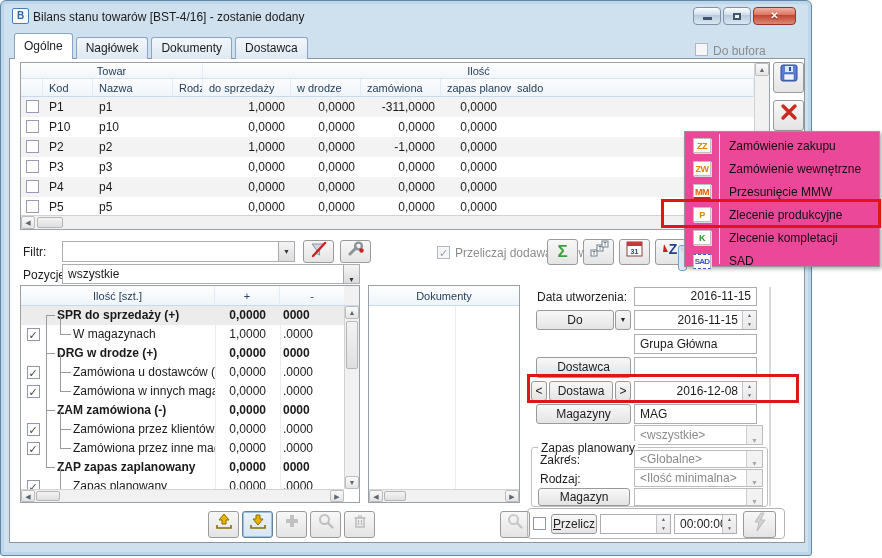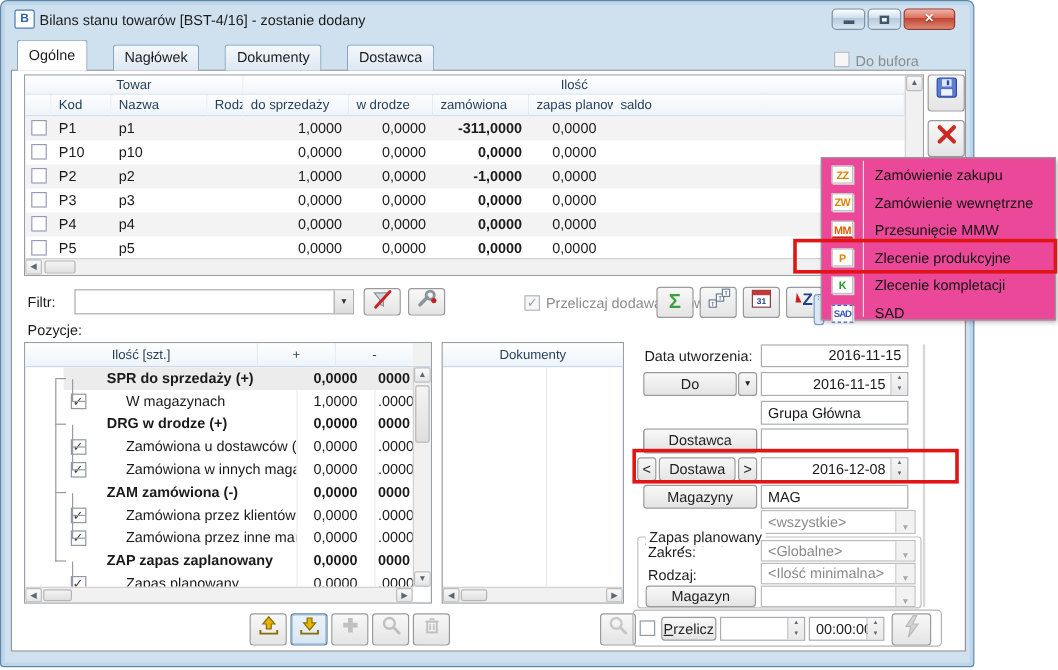--- a/index.html
+++ b/index.html
@@ -17,21 +17,21 @@
               text-align:center; line-height:14px; }
   .winbtn { position:absolute; top:6px; height:18px; border:1px solid #7e93a7; border-radius:4px;
             background:linear-gradient(#fdfeff,#cfdceb 45%,#b7c9db 46%,#dce8f3); text-align:center; }
   .winbtn .g { font-size:9px; color:#41566b; line-height:16px; display:block; }
   #btn-close { background:linear-gradient(#f2b0a2,#d9705c 45%,#c44533 46%,#d98876); border-color:#9a3327; }
   #btn-close .g { color:#fff; font-weight:bold; font-size:10px; text-shadow:0 1px 1px #7c1f14; }
   .minbar { display:inline-block; width:9px; height:3px; background:#41566b; margin-top:9px; }
   .restbox { display:inline-block; width:8px; height:7px; border:2px solid #41566b; margin-top:5px; background:#eaf2fa; }
 
   
-  .tabs { position:absolute; left:13px; top:32px; height:26px; display:flex; align-items:flex-end; gap:21px; z-index:2; }
+  .tabs { position:absolute; left:13px; top:32px; height:26px; display:flex; align-items:flex-end; gap:3px; z-index:2; }
   .tab { height:22px; line-height:21px; padding:0 9px; background:linear-gradient(#f3f7fb,#dde8f2);
          border:1px solid #88a6c3; border-bottom:none; border-radius:3px 3px 0 0; font-size:12px; color:#1c1c1c; }
   .tab.active { height:26px; line-height:24px; background:#fff; position:relative; z-index:3; }
   .chk { width:13px; height:13px; background:#fff; border:1px solid #8e98a8; display:inline-block; text-align:center; }
   .chk .m { font-size:11px; line-height:12px; color:#444; display:block; }
   .chk.dis { border-color:#b2b8c2; background:#f6f6f6; }
   .lbl-dis { color:#8c8c8c; }
 
   
   #client { position:absolute; left:8px; top:57px; width:796px; height:485px; background:#fff; border:1px solid #8e959c; }
@@ -49,21 +49,21 @@
   .trow { display:flex; height:20px; line-height:20px; font-size:12px; }
   .trow:nth-child(odd) { background:#f3f3f3; }
   .c { white-space:nowrap; overflow:hidden; padding:0 6px; }
   .c.cb { width:22px; padding:0; text-align:center; }
   .c.cb .chk { margin-top:3px; border-color:#9a9ab8; }
   .c.kod { width:50px; }
   .c.nazwa { width:80px; }
   .c.rodzaj { width:30px; }
   .c.ds { width:88px; text-align:right; }
   .c.wd { width:70px; text-align:right; }
-  .c.zam { width:80px; text-align:right;font-weight:bold; }
+  .c.zam { width:80px; text-align:right; }
   .c.zap { width:70px; text-align:right; padding-right:14px; }
   .c.saldo { flex:1; }
 
   
   .vs { position:absolute; right:0; top:0; bottom:14px; width:15px; background:#f1f1f1; border-left:1px solid #d2d2d2; }
   .hs { position:absolute; left:0; right:15px; bottom:0; height:14px; background:#f1f1f1; border-top:1px solid #d2d2d2; }
   .sbtn { position:absolute; width:14px; height:13px; background:linear-gradient(#fafafa,#e4e4e4);
           border:1px solid #bdbdbd; border-radius:2px; font-size:7px; color:#5b6770; text-align:center; line-height:12px; }
   .sthumb { position:absolute; background:linear-gradient(#f4f4f4,#dfdfdf); border:1px solid #b5b5b5; border-radius:2px; }
 
@@ -77,21 +77,21 @@
   .spin { position:absolute; right:0; top:0; bottom:0; width:14px; border-left:1px solid #c4c4c4;
           background:linear-gradient(#f6f6f6,#e8e8e8); font-size:5px; color:#5b6770; text-align:center; line-height:1.7; }
   .ddarrow { position:absolute; right:0; top:0; bottom:0; width:16px; border-left:1px solid #a8a8a8;
              background:linear-gradient(#f4f4f4,#dcdcdc); text-align:center; font-size:7px; color:#333; }
   .ddarrow .g { display:block; margin-top:6px; }
   .dd-dis { color:#8a8a8a; border-color:#bcbcbc; }
   .dd-dis .ddarrow { border-left-color:#cfcfcf; background:#f2f2f2; color:#a8a8a8; }
   .rlabel { position:absolute; font-size:12px; color:#1c1c1c; white-space:nowrap; }
 
   
-  .tr-row { display:grid; grid-template-columns:24px 170px 65px 64px; height:19px; line-height:19px; font-size:12px;margin-left:32px; }
+  .tr-row { display:grid; grid-template-columns:24px 170px 65px 64px; height:19px; line-height:19px; font-size:12px; }
   .tr-row.sel { background:#ececec; }
   .tr-row .tl { white-space:nowrap; overflow:hidden; }
   .tr-row .tp { text-align:right; padding-right:14px; border-left:1px solid #ececec; }
   .tr-row .tm { padding-left:2px; border-left:1px solid #ececec; white-space:nowrap; overflow:hidden; }
   .tr-row.b .tl, .tr-row.b .tp, .tr-row.b .tm { font-weight:bold; }
   .conn { position:absolute; border-color:#9a9a9a !important; z-index:1; }
 
   .hdrcell { position:absolute; font-size:11px; color:#27415c; background:linear-gradient(#fefefe,#eef4fa);
              border-bottom:1px solid #c7d9ea; height:20px; line-height:20px; text-align:center; border-right:1px solid #e2ecf6; }
 
@@ -290,20 +290,26 @@
   </span>
   <span class="btn7" style="left:655px;top:239px;width:31px;height:26px;">
     <svg class="ic" width="20" height="18" viewBox="0 0 20 18">
       <text x="12" y="14" font-size="14" text-anchor="middle" fill="#23408e" font-weight="bold">Z</text>
       <path d="M3 4 L7 12 L2 12 Z" fill="#cc2020"></path>
     </svg>
   </span>
   <span class="grip">⋮⋮</span>
 
   <span class="rlabel" style="left:23px;top:268px;">Pozycje:</span>
+  <span class="fld" style="left:62px;top:264px;width:298px;height:20px;line-height:18px;">
+    <span>wszystkie</span>
+    <span class="ddarrow">
+        <span class="g">▼</span>
+      </span>
+  </span>
 
   <div class="panel" style="left:20px;top:285px;width:340px;height:218px;">
     <div class="hdrcell" style="left:0;width:194px;">Ilość [szt.]</div>
     <div class="hdrcell" style="left:194px;width:65px;">+</div>
     <div class="hdrcell" style="left:259px;width:64px;border-right:none;">-</div>
     <div class="hdrcell" style="left:323px;width:15px;border-right:none;background:#f1f1f1;"></div>
 
     <div style="position:absolute;left:0;top:20px;right:15px;bottom:13px;overflow:hidden;">
 
       <div class="conn" style="left:25px;top:10px;height:152px;border-left:1px solid;"></div>

